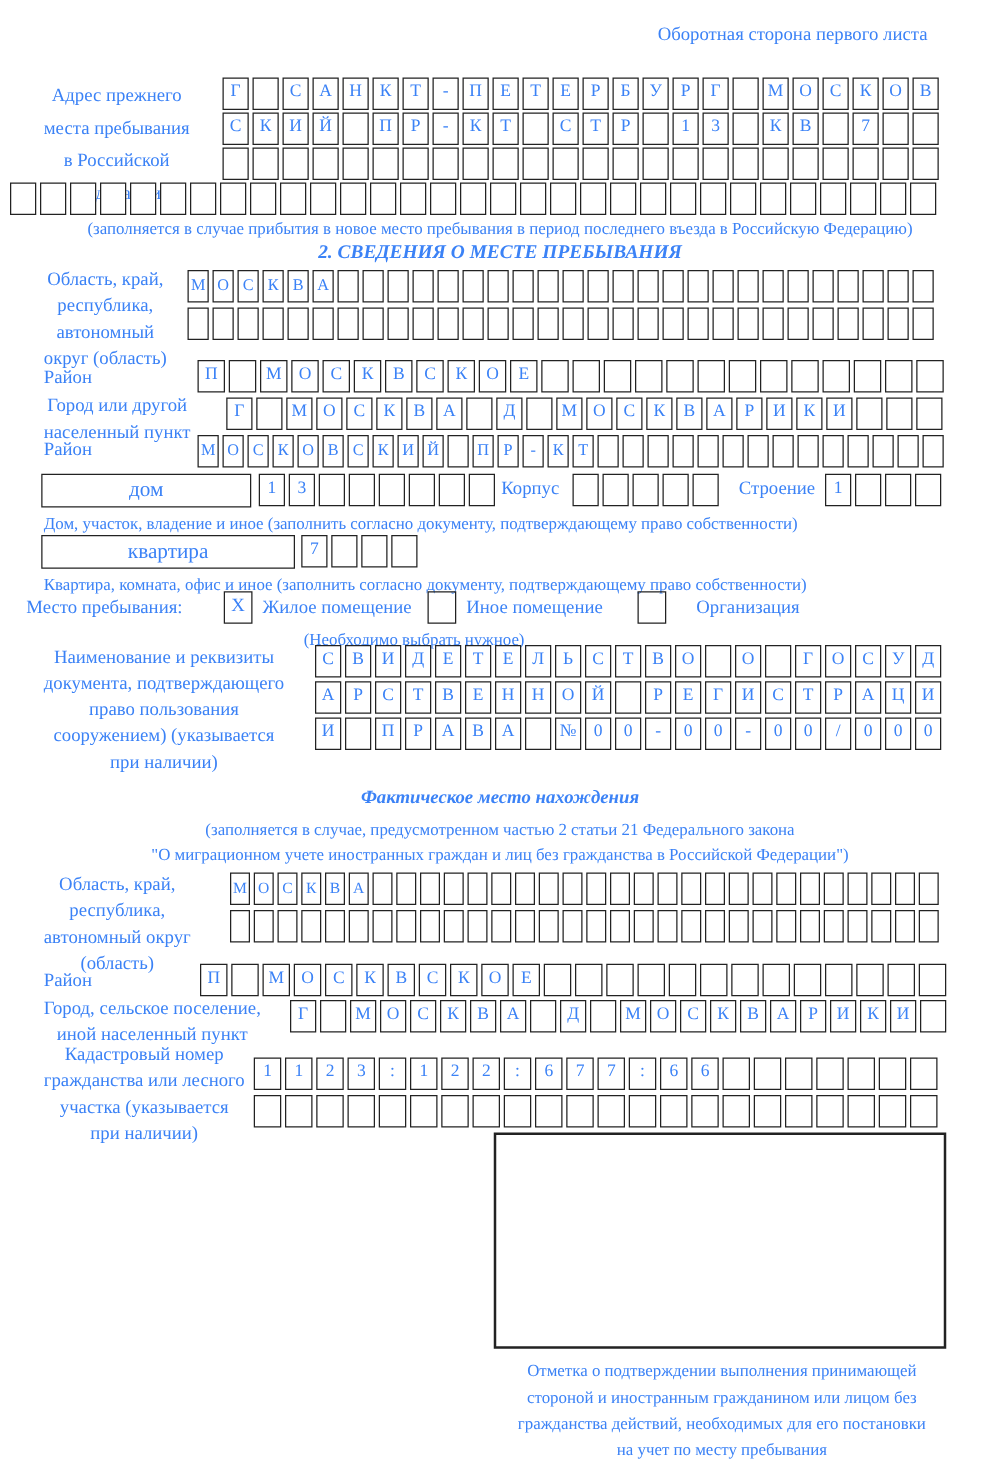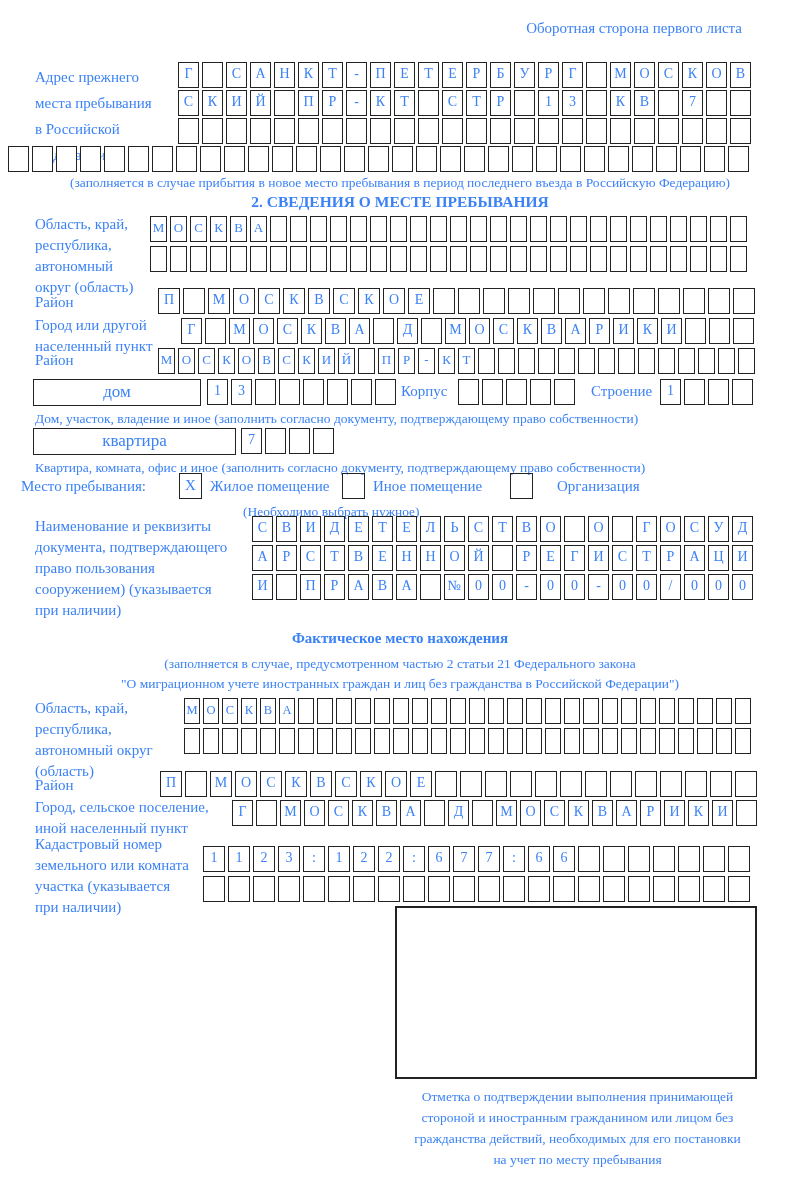--- a/index.html
+++ b/index.html
@@ -1,29 +1,29 @@
 <!DOCTYPE html>
 <html><head>
 <meta charset="utf-8">
 <style>
   html,body{margin:0;padding:0;background:#fff;}
   .page{position:relative;width:800px;height:1180px;background:#fff;color:#3b82f6;
         font-family:"Liberation Serif", serif;overflow:hidden;}
   .abs{position:absolute;}
   .lbl{position:absolute;font-size:15px;line-height:21px;white-space:nowrap;}
-  .lbl div{white-space:nowrap;}
+  .lbl div{white-space:nowrap;text-align:center;}
   .boxrow{position:absolute;display:flex;gap:3px;height:26px;}
   .cell{box-sizing:border-box;flex:0 0 auto;width:21px;height:26px;border:1.5px solid #222;
         text-align:center;font-size:14px;line-height:22px;background:#fff;}
   .boxrow.narrow .cell{width:17px;font-size:13px;}
   .boxrow.narrow2 .cell{width:16px;font-size:12.5px;}
   .boxrow.wide .cell{width:22px;}
   .note{position:absolute;font-size:13.5px;line-height:17px;}
   .center{left:0;width:800px;text-align:center;}
-  .b{font-weight:bold;}
+  .b{font-weight:bold;font-style:italic;}
   .rect{position:absolute;box-sizing:border-box;border:1.8px solid #222;height:27px;
         text-align:center;font-size:17px;line-height:24px;background:#fff;}
   .chk{position:absolute;box-sizing:border-box;width:23px;height:26px;border:1.8px solid #222;
        text-align:center;font-size:15px;line-height:23px;}
   .inline-lbl{position:absolute;font-size:15px;white-space:nowrap;}
   .markbox{position:absolute;box-sizing:border-box;border:2px solid #222;background:#fff;}
   .capt{position:absolute;font-size:13.5px;line-height:21px;text-align:center;}
 </style>
 </head>
 <body>
@@ -567,21 +567,21 @@
       <div class="cell">А</div>
       <div class="cell">Р</div>
       <div class="cell">И</div>
       <div class="cell">К</div>
       <div class="cell">И</div>
       <div class="cell"></div>
     </div>
 
   <div class="lbl" style="left:35px;top:834px">
     <div>Кадастровый номер</div>
-    <div>земельного или комната</div>
+    <div>гражданства или лесного</div>
     <div>участка (указывается</div>
     <div>при наличии)</div>
   </div>
   <div class="boxrow wide" style="left:203px;top:846px">
       <div class="cell">1</div>
       <div class="cell">1</div>
       <div class="cell">2</div>
       <div class="cell">3</div>
       <div class="cell">:</div>
       <div class="cell">1</div>

